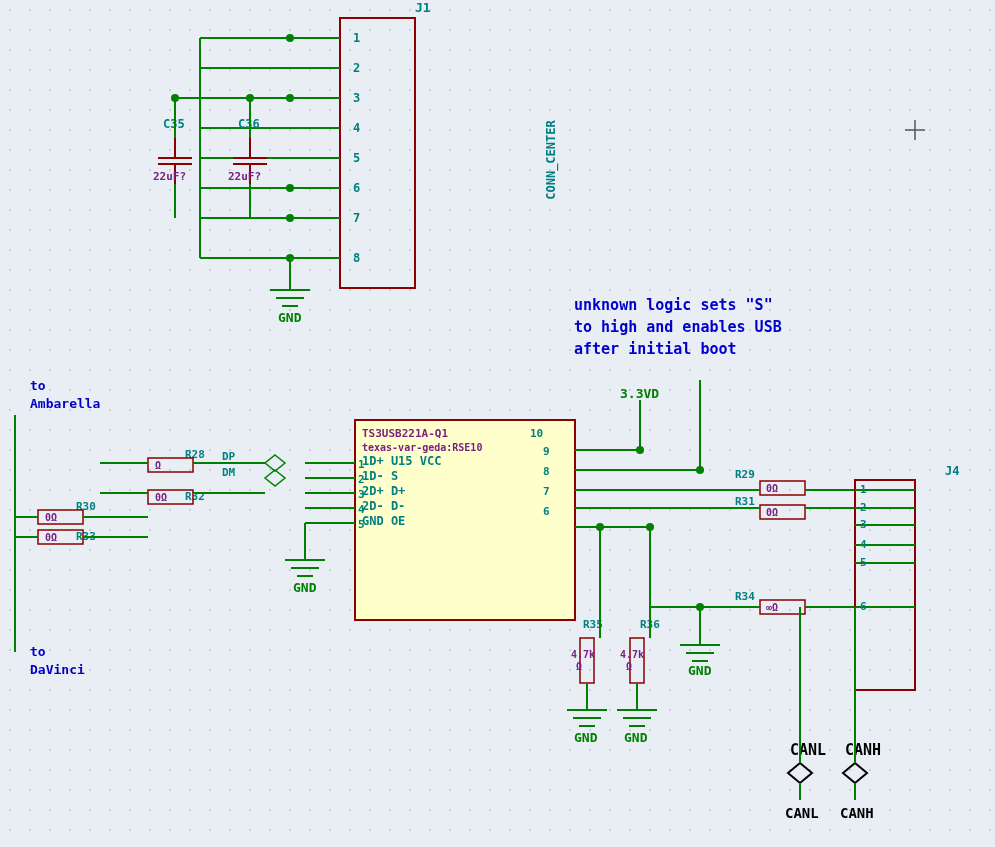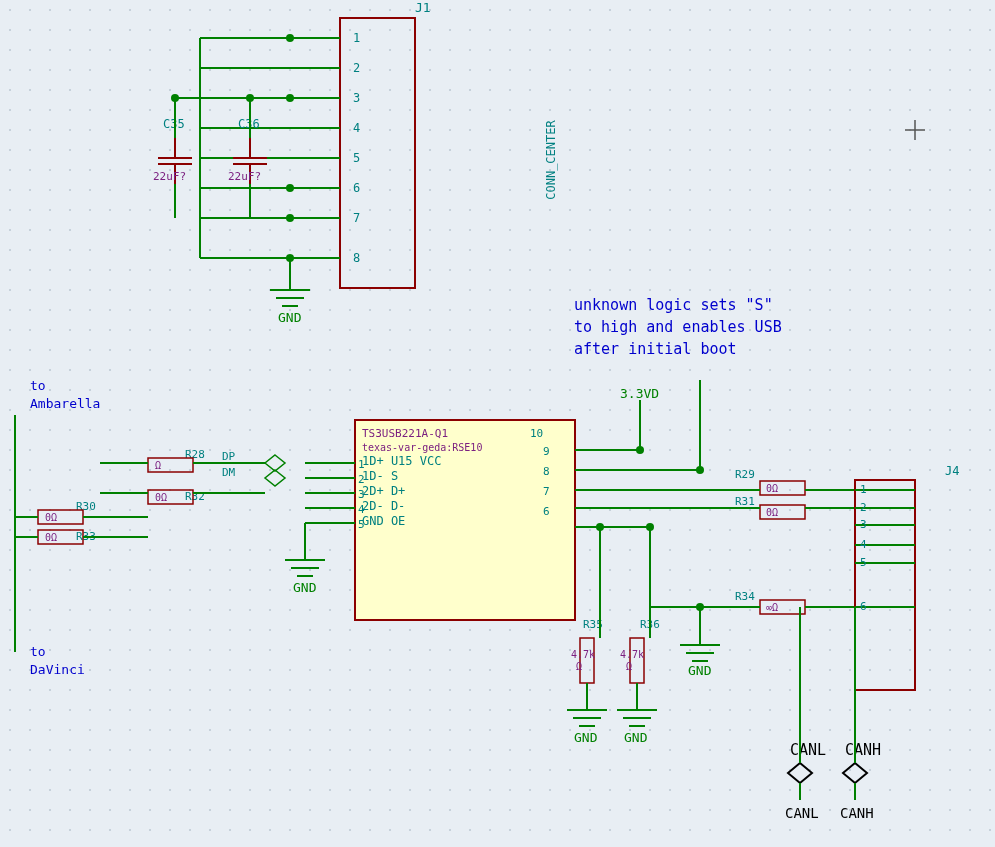--- a/index.html
+++ b/index.html
@@ -9,20 +9,21 @@
       background: #f0f4f8;
       overflow: hidden;
       position: relative;
       font-family: monospace;
     }
     #schematic-canvas {
       width: 853px;
       height: 847px;
       position: relative;
       background: #fef9c3;
+      font-weight: bold;
     }
     svg {
       position: absolute;
       top: 0;
       left: 0;
       width: 995px;
       height: 847px;
     }
     
     #schematic-canvas::before {

